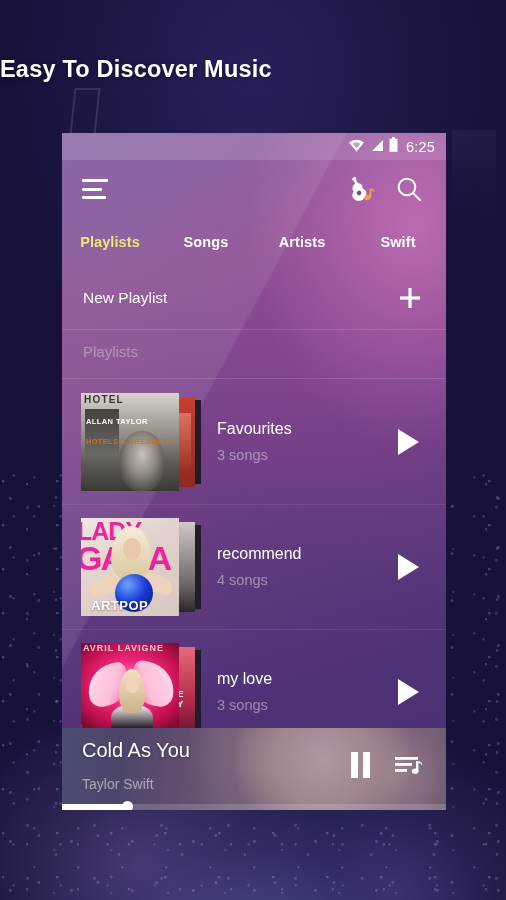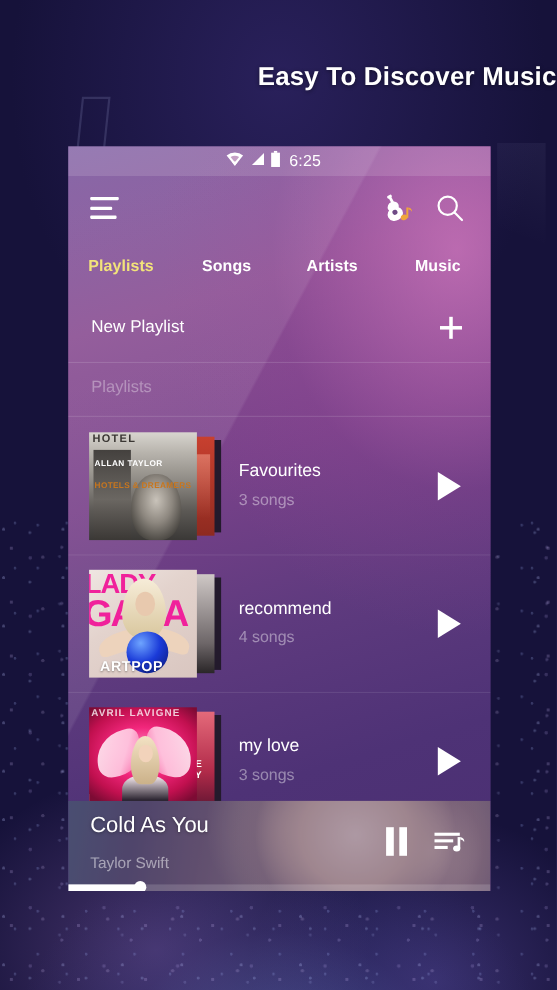--- a/index.html
+++ b/index.html
@@ -37,39 +37,39 @@
   }
   
   .bg-struct{ position:absolute; opacity:.30; }
   #struct-left{ left:72px; top:88px; width:26px; height:48px;
     border:2px solid rgba(185,190,235,.55); border-bottom:none; transform:skewX(-6deg); }
   #struct-right{ right:10px; top:130px; width:44px; height:120px;
     background:linear-gradient(200deg, rgba(200,200,245,.20), rgba(0,0,0,0) 70%); }
 
   #promo-title{
     position:absolute; left:0; right:0; top:56px;
-    text-align:right; color:#fff; font-size:23.5px; font-weight:700;
+    text-align:left; color:#fff; font-size:23.5px; font-weight:700;
     letter-spacing:.2px; text-shadow:0 1px 4px rgba(0,0,0,.45);
   }
 
   
   #phone{
     position:absolute; left:62px; top:133px; width:384px; height:677px;
     overflow:hidden;
     background:
       linear-gradient(118deg, rgba(255,255,255,.085) 0%, rgba(255,255,255,.085) 38%, rgba(255,255,255,0) 38.4%, rgba(255,255,255,0) 100%),
       radial-gradient(ellipse 95% 70% at 92% 14%, rgba(221,126,196,.60) 0%, rgba(150,70,150,.22) 46%, rgba(0,0,0,0) 74%),
       linear-gradient(163deg, #7c5aa0 0%, #8a4f93 22%, #79428a 42%, #5e3a7e 62%, #4e3276 80%, #4a2f72 100%);
   }
 
   
   #status-bar{
     position:absolute; left:0; top:0; width:100%; height:27px;
     background:rgba(255,255,255,.13);
-    display:flex; align-items:center; justify-content:center;
+    display:flex; align-items:center; justify-content:flex-end;
     padding-right:11px; gap:5px;
   }
   .sb-ico{ display:block; }
   #status-time{ color:#fff; font-size:14.5px; font-weight:400; margin-left:3px; letter-spacing:.2px; }
 
   
   #toolbar{
     position:absolute; left:0; top:27px; width:100%; height:58px;
     display:flex; align-items:center; padding:0 20px;
   }
@@ -289,21 +289,21 @@
         <circle cx="12" cy="12" r="8.3" fill="none" stroke="#ffffff" stroke-width="2"></circle>
         <line x1="18.2" y1="18.2" x2="25" y2="25" stroke="#ffffff" stroke-width="2" stroke-linecap="round"></line>
       </svg>
     </div>
   </div>
 
   <div id="tabs">
     <div class="tab active" style="color: rgb(242, 227, 122);">Playlists</div>
     <div class="tab">Songs</div>
     <div class="tab">Artists</div>
-    <div class="tab">Music</div>
+    <div class="tab">Swift</div>
   </div>
 
   <div id="new-playlist-row">
     <span id="new-playlist-label">New Playlist</span>
     <div id="add-playlist-button">
       <svg width="26" height="26" viewBox="0 0 26 26">
         <rect x="11.4" y="3" width="3.2" height="20" fill="#ffffff"></rect>
         <rect x="3" y="11.4" width="20" height="3.2" fill="#ffffff"></rect>
       </svg>
     </div>

